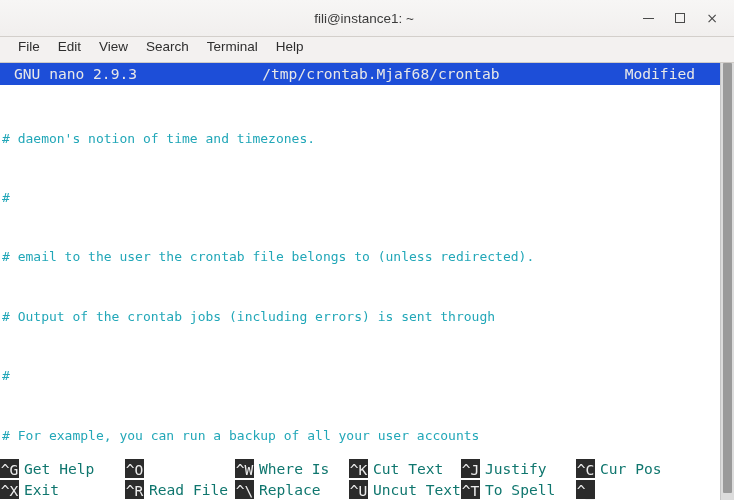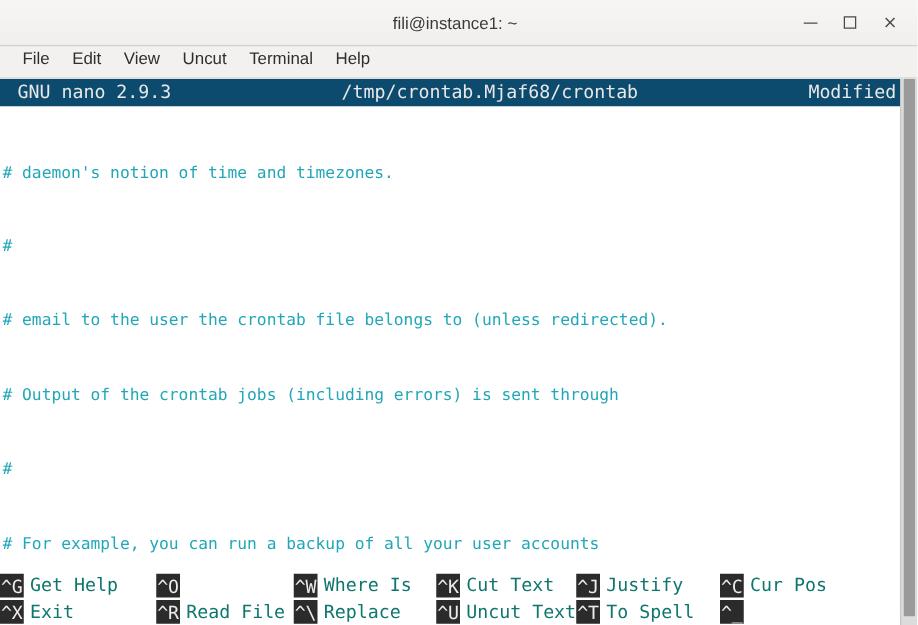--- a/index.html
+++ b/index.html
@@ -117,35 +117,35 @@
     position: relative;
     background: #ffffff;
     overflow: hidden;
     font-family: "DejaVu Sans Mono", monospace;
     font-size: 14.6px;
     line-height: 19.8px;
   }
 
   
   .nano-header {
-    background: #0c4a6e;
+    background: #1d4ed8;
     color: #e8e8e8;
     height: 22px;
     line-height: 22px;
     display: flex;
     align-items: center;
     font-size: 14.6px;
     white-space: pre;
     padding-left: 2px;
     box-sizing: border-box;
     overflow: hidden;
   }
   .nh-version { padding-left: 12px; }
   .nh-file   { flex: 0 0 auto; }
-  .nh-mod    { flex: 0 0 auto; padding-right: 3px; }
+  .nh-mod    { flex: 0 0 auto; padding-right: 25px; }
   .nh-spacer-a { flex: 1 1 auto; }
   .nh-spacer-b { flex: 1 1 auto; }
 
   
   .editor {
     padding: 4px 0 0 2px;
     white-space: pre;
     overflow: hidden;
   }
   .eline {
@@ -233,21 +233,21 @@
       <div class="winbtn">
         <span class="gl-close">×</span>
       </div>
     </div>
   </div>
 
   <div class="menubar">
     <div class="menuitem">File</div>
     <div class="menuitem">Edit</div>
     <div class="menuitem">View</div>
-    <div class="menuitem">Uncut</div>
+    <div class="menuitem">Search</div>
     <div class="menuitem">Terminal</div>
     <div class="menuitem">Help</div>
   </div>
 
   <div class="termwrap">
     <div class="term">
 
       <div class="nano-header">
         <span class="nh-version">GNU nano 2.9.3</span>
         <span class="nh-spacer-a"></span>

